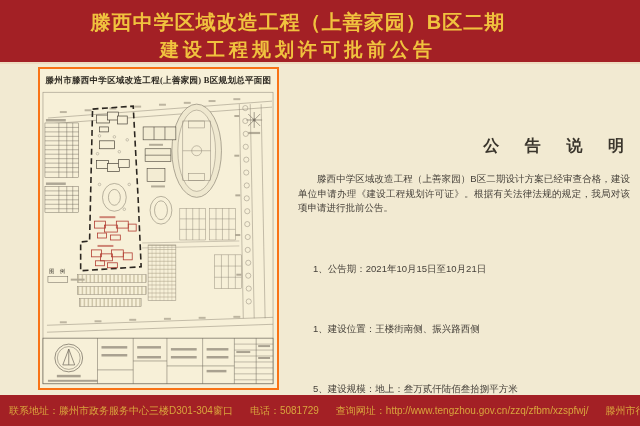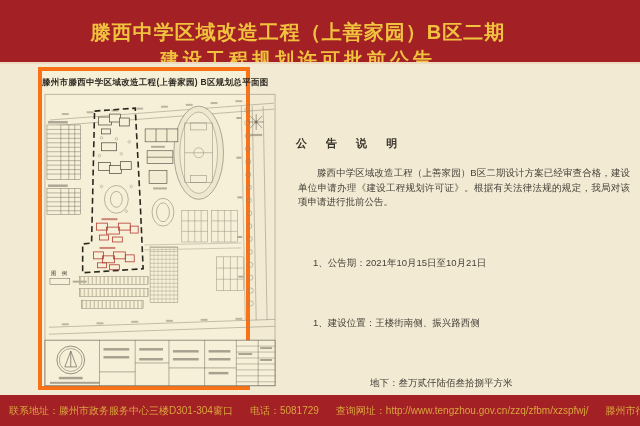--- a/index.html
+++ b/index.html
@@ -2,42 +2,42 @@
 <html><head>
 <meta charset="utf-8">
 <style>
   html,body { margin:0; padding:0; background:#a32025; }
   .poster {
     position:relative; width:640px; height:426px; overflow:hidden;
     background:#a32025;
     font-family:"Liberation Sans", sans-serif;
   }
   
-  .header { position:absolute; top:0; left:0; width:596px; height:62px; text-align:center;margin-top:10px; }
+  .header { position:absolute; top:0; left:0; width:596px; height:62px; text-align:center; }
   .title-line1 { padding-top:9px; font-size:20px; font-weight:bold; color:#f0c23e; letter-spacing:1px; }
   .title-line2 { padding-top:1px; font-size:19px; font-weight:bold; color:#f0c23e; letter-spacing:4px; }
   
   .main {
     position:absolute; top:62px; left:0; width:640px; height:333px;
     background:#f2ead2; border-top:2px solid rgba(235,205,175,.55); box-sizing:border-box;
   }
   
   .map-panel {
-    position:absolute; left:38px; top:3px; width:212px; height:323px;
-    background:#f7f0d8; border:4px solid #f97316; box-sizing:border-box;
+    position:absolute; left:38px; top:3px; width:241px; height:323px;
+    background:#f7f0d8; border:2px solid #f97316; box-sizing:border-box;font-family:Liberation Serif, serif;
   }
   .map-title {
     padding-top:6px; text-align:center;
     font-size:8.5px; font-weight:bold; color:#2e2a22; letter-spacing:0.3px;
     white-space:nowrap;
   }
   .site-plan { display:block; margin:2px auto 0 auto; }
   
   .announcement { position:absolute; left:296px; top:72px; width:336px; color:#46413a; }
-  .ann-heading { text-align:left; font-size:11px; font-weight:bold; letter-spacing:8px; color:#3a352c; }
+  .ann-heading { text-align:right; font-size:16px; font-weight:bold; letter-spacing:8px; color:#3a352c;font-family:Liberation Mono, monospace; }
   .ann-intro { margin:15px 2px 0 2px; font-size:9.5px; line-height:14.5px; text-indent:2em; text-align:justify; }
   .ann-items { margin-top:4px; font-size:9.5px; }
   .ann-item { padding-left:17px; line-height:14.2px;margin-top:46px; }
   .ann-item.cont { padding-left:74px; }
   .ann-closing { margin:15px 2px 0 2px; font-size:9.5px; line-height:14px; text-indent:2em; }
   
   .footer {
     position:absolute; bottom:0; left:0; width:640px; height:31px;
     display:flex; align-items:center; justify-content:space-between;
     padding:0 9px; box-sizing:border-box;
@@ -340,20 +340,21 @@
         </g>
       </svg>
     </div>
 
     <div class="announcement">
       <div class="ann-heading">公 告 说 明</div>
       <div class="ann-intro">滕西中学区域改造工程（上善家园）B区二期设计方案已经审查合格，建设单位申请办理《建设工程规划许可证》。根据有关法律法规的规定，我局对该项申请进行批前公告。</div>
       <div class="ann-items">
         <div class="ann-item">1、公告期：2021年10月15日至10月21日</div>
         <div class="ann-item">1、建设位置：王楼街南侧、振兴路西侧</div>
+        <div class="ann-item">5、建设规模：地上：叁万贰仟陆佰叁拾捌平方米</div>
         <div class="ann-item cont">地下：叁万贰仟陆佰叁拾捌平方米</div>
       </div>
     </div>
   </div>
 
   <div class="footer">
     <span>联系地址：滕州市政务服务中心三楼D301-304窗口</span>
     <span>电话：5081729</span>
     <span>查询网址：http://www.tengzhou.gov.cn/zzq/zfbm/xzspfwj/</span>
     <span>滕州市行政审批服务局监制</span>

